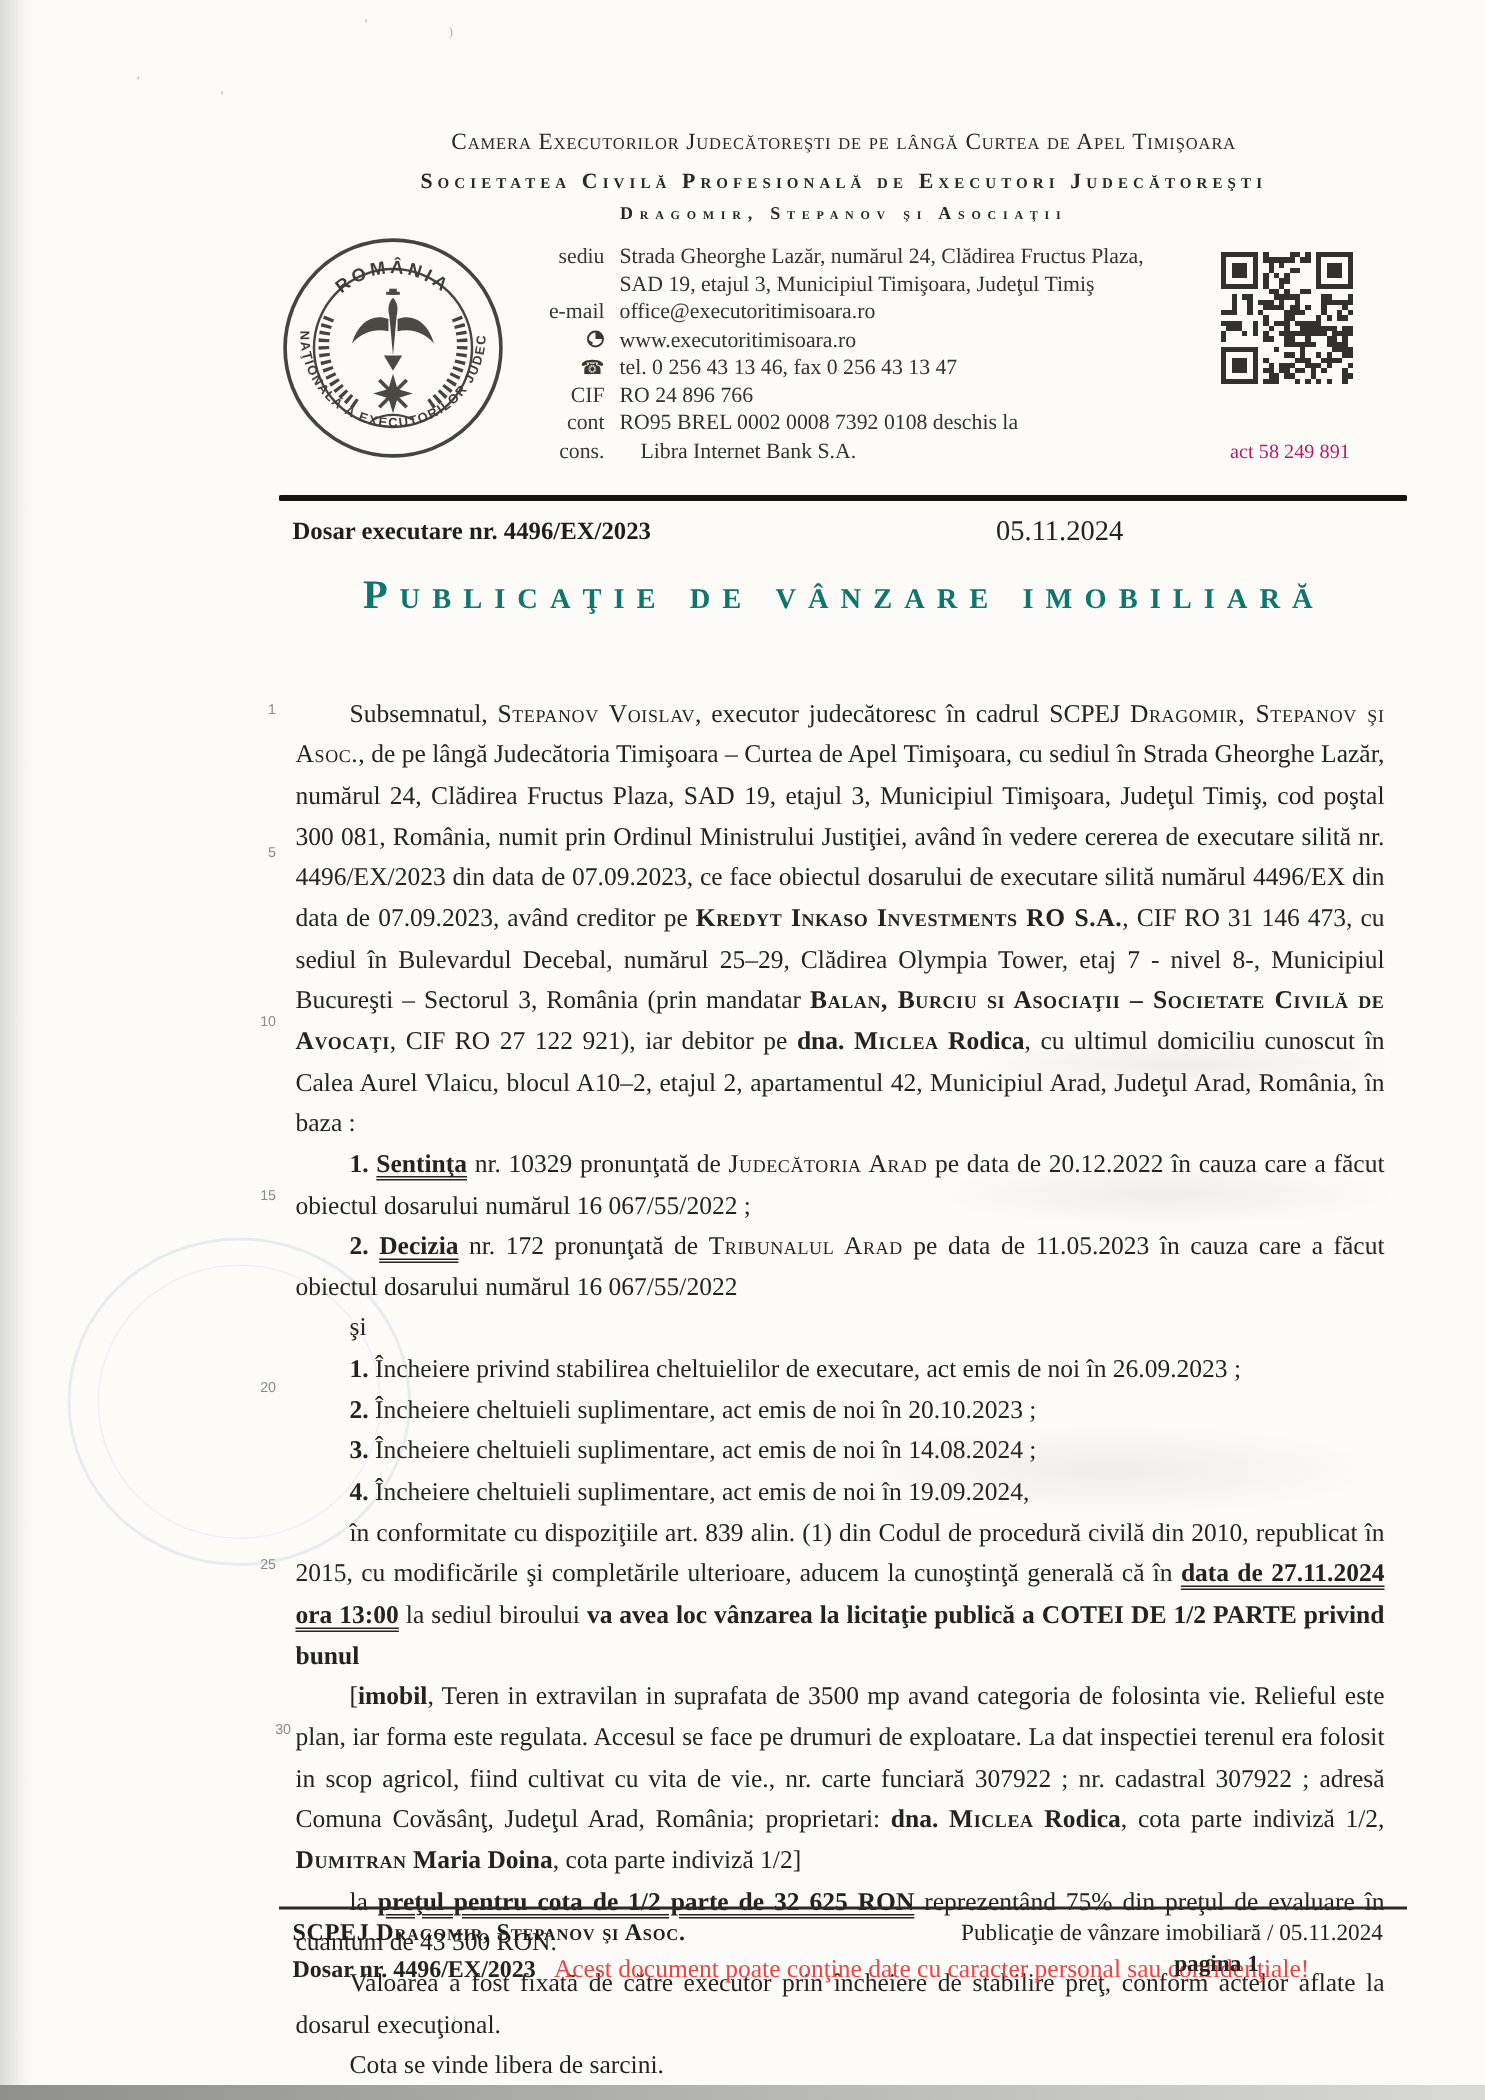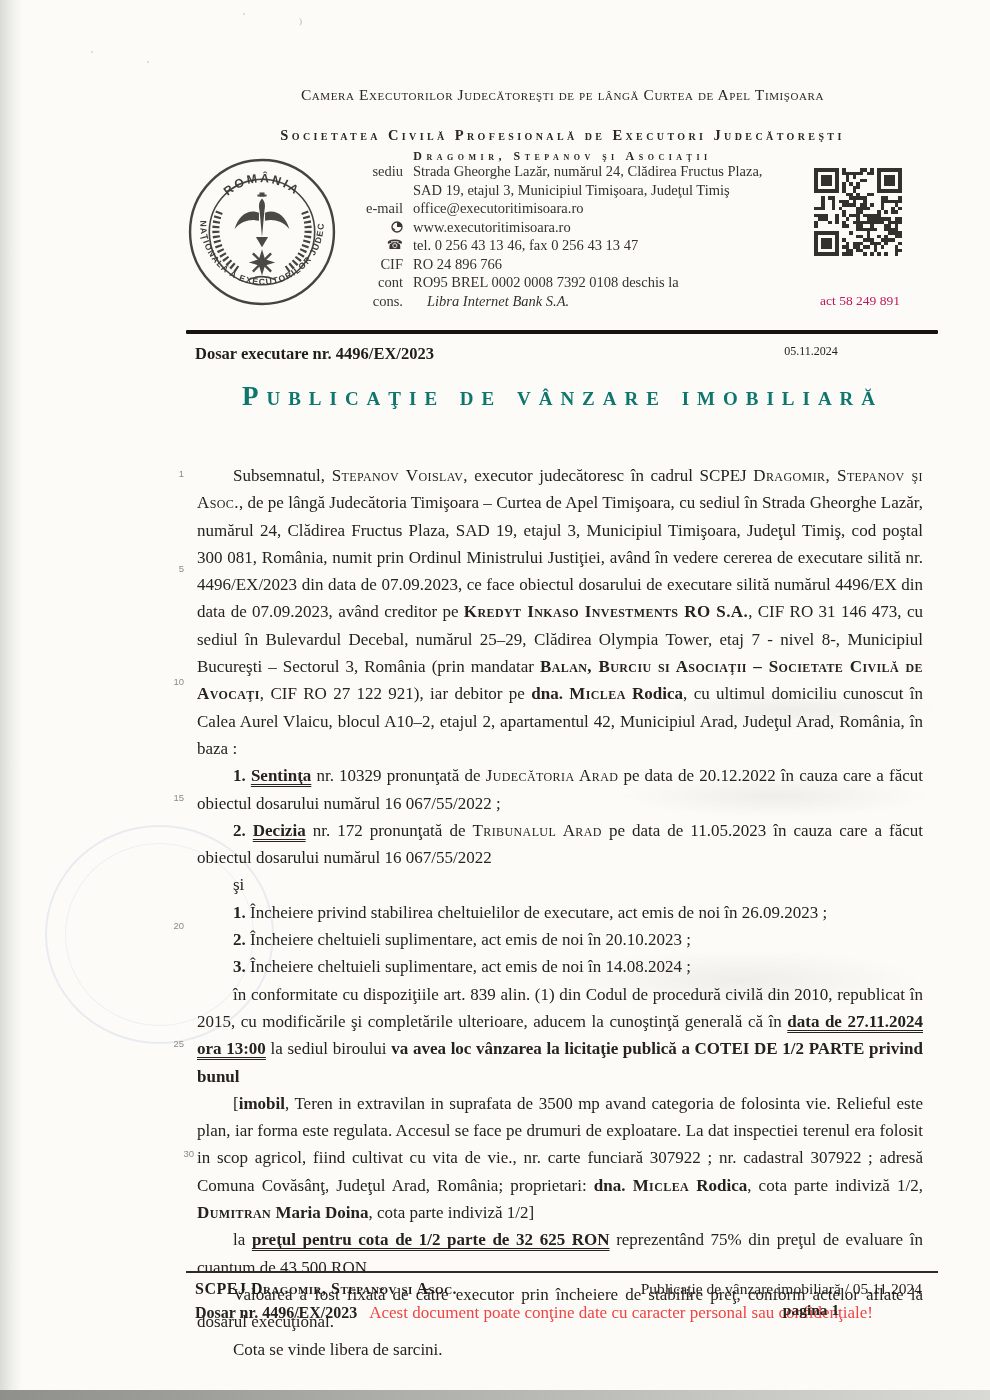--- a/index.html
+++ b/index.html
@@ -18,39 +18,39 @@
   .smudge{position:absolute;border-radius:50%;
     background:radial-gradient(closest-side,rgba(120,120,118,.10),rgba(120,120,118,0));}
   .stamp-ghost{position:absolute;left:45px;top:825px;width:225px;height:215px;
     border:2px solid rgba(130,160,205,.16);border-radius:50%;}
   .stamp-ghost:after{content:"";position:absolute;left:18px;top:16px;right:18px;bottom:16px;
     border:1px solid rgba(130,160,205,.12);border-radius:50%;}
 
   
   .hdr{position:absolute;left:185px;top:86px;width:755px;text-align:center;color:#2b2822;}
   .hdr-l1{font-size:15.5px;font-variant:small-caps;letter-spacing:.6px;}
-  .hdr-l2{margin-top:23px;font-size:14.5px;font-weight:bold;font-variant:small-caps;letter-spacing:3.4px;}
+  .hdr-l2{margin-top:9px;font-size:14.5px;font-weight:bold;font-variant:small-caps;letter-spacing:3.4px;}
   .hdr-l3{margin-top:5px;font-size:12px;font-weight:bold;font-variant:small-caps;letter-spacing:4.5px;}
 
   .seal{position:absolute;left:186px;top:156px;}
   .qr{position:absolute;left:814px;top:168px;}
   .qr-caption{position:absolute;left:800px;top:293px;width:120px;text-align:center;
     font-size:13.5px;color:#be185d;}
 
   .contact{position:absolute;left:357px;top:162px;width:440px;font-size:14.5px;line-height:18px;color:#35322c;}
   .c-row{display:flex;margin-bottom:.5px;}
   .c-label{width:46px;flex:0 0 46px;text-align:right;padding-right:10px;color:#3a3731;}
   .c-value{flex:1;}
-  .c-indent{padding-left:14px;font-style:italic;}
+  .c-indent{padding-left:14px;}
   .glyph-icon{font-size:13px;color:#3a3731;}
   .globe-svg{display:inline-block;vertical-align:-1px;}
 
   .rule-thick{position:absolute;left:186px;top:330px;width:752px;height:4px;background:#17140f;border-radius:1px;}
   .meta-dosar{position:absolute;left:195px;top:344px;font-size:16.5px;font-weight:bold;color:#211e19;}
-  .meta-date{position:absolute;left:700px;top:344px;width:222px;text-align:center;font-size:12px;}
+  .meta-date{position:absolute;left:664px;top:344px;width:222px;text-align:left;font-size:19px;}
 
   .doc-title{position:absolute;left:185px;top:381px;width:755px;text-align:center;
     font-size:27px;font-weight:bold;font-variant:small-caps;letter-spacing:8px;color:#0f766e;}
 
   
   .body-text{position:absolute;left:197px;top:462px;width:726px;
     font-size:17px;line-height:27.3px;text-align:justify;color:#26231e;}
   .body-text p{margin:0;}
   .p-indent{text-indent:36px;}
   .p-item{text-indent:36px;margin-top:5px;}
@@ -201,20 +201,21 @@
     </div>
 
   <div class="body-text" id="doc-body">
       <p class="p-indent"><span>Subsemnatul, </span><span class="s-sc">Stepanov Voislav</span><span>, executor judecătoresc în cadrul SCPEJ </span><span class="s-sc">Dragomir, Stepanov şi Asoc.</span><span>, de pe lângă Judecătoria Timişoara – Curtea de Apel Timişoara, cu sediul în Strada Gheorghe Lazăr, numărul 24, Clădirea Fructus Plaza, SAD 19, etajul 3, Municipiul Timişoara, Judeţul Timiş, cod poştal 300 081, România, numit prin Ordinul Ministrului Justiţiei, având în vedere cererea de executare silită nr. 4496/EX/2023 din data de 07.09.2023, ce face obiectul dosarului de executare silită numărul 4496/EX din data de 07.09.2023, având creditor pe </span><span class="s-bsc">Kredyt Inkaso Investments RO S.A.</span><span>, CIF RO 31 146 473, cu sediul în Bulevardul Decebal, numărul 25–29, Clădirea Olympia Tower, etaj 7 - nivel 8-, Municipiul Bucureşti – Sectorul 3, România (prin mandatar </span><span class="s-bsc">Balan, Burciu si Asociaţii – Societate Civilă de Avocaţi</span><span>, CIF RO 27 122 921), iar debitor pe </span><span class="s-b">dna. </span><span class="s-bsc">Miclea</span><span class="s-b"> Rodica</span><span>, cu ultimul domiciliu cunoscut în Calea Aurel Vlaicu, blocul A10–2, etajul 2, apartamentul 42, Municipiul Arad, Judeţul Arad, România, în baza :</span></p>
       <p class="p-item"><span class="s-b">1. </span><span class="s-bu2">Sentinţa</span><span> nr. 10329 pronunţată de </span><span class="s-sc">Judecătoria Arad</span><span> pe data de 20.12.2022 în cauza care a făcut obiectul dosarului numărul 16 067/55/2022 ;</span></p>
       <p class="p-item"><span class="s-b">2. </span><span class="s-bu2">Decizia</span><span> nr. 172 pronunţată de </span><span class="s-sc">Tribunalul Arad</span><span> pe data de 11.05.2023 în cauza care a făcut obiectul dosarului numărul 16 067/55/2022</span></p>
       <p class="p-si"><span>şi</span></p>
       <p class="p-list"><span class="s-b">1. </span><span>Încheiere privind stabilirea cheltuielilor de executare, act emis de noi în 26.09.2023 ;</span></p>
       <p class="p-list"><span class="s-b">2. </span><span>Încheiere cheltuieli suplimentare, act emis de noi în 20.10.2023 ;</span></p>
       <p class="p-list"><span class="s-b">3. </span><span>Încheiere cheltuieli suplimentare, act emis de noi în 14.08.2024 ;</span></p>
+      <p class="p-list"><span class="s-b">4. </span><span>Încheiere cheltuieli suplimentare, act emis de noi în 19.09.2024,</span></p>
       <p class="p-conf"><span>în conformitate cu dispoziţiile art. 839 alin. (1) din Codul de procedură civilă din 2010, republicat în 2015, cu modificările şi completările ulterioare, aducem la cunoştinţă generală că în </span><span class="s-bu2">data de 27.11.2024 ora 13:00</span><span> la sediul biroului </span><span class="s-b">va avea loc vânzarea la licitaţie publică a COTEI DE 1/2 PARTE privind bunul</span></p>
       <p class="p-imobil"><span>[</span><span class="s-b">imobil</span><span>, Teren in extravilan in suprafata de 3500 mp avand categoria de folosinta vie. Relieful este plan, iar forma este regulata.  Accesul se face pe drumuri de exploatare.  La dat inspectiei terenul era folosit in scop agricol, fiind cultivat cu vita de vie., nr. carte funciară 307922 ; nr. cadastral 307922 ; adresă </span><span class="s-i">Comuna Covăsânţ, Judeţul Arad, România</span><span>; proprietari: </span><span class="s-b">dna. </span><span class="s-bsc">Miclea</span><span class="s-b"> Rodica</span><span>, cota parte indiviză 1/2, </span><span class="s-bsc">Dumitran</span><span class="s-b"> Maria Doina</span><span>, cota parte indiviză 1/2]</span></p>
       <p class="p-block"><span>la </span><span class="s-bu2">preţul pentru cota de 1/2 parte de 32 625 RON</span><span> reprezentând 75% din preţul de evaluare în cuantum de 43 500 RON.</span></p>
       <p class="p-block"><span>Valoarea a fost fixată de către executor prin încheiere de stabilire preţ, conform actelor aflate la dosarul execuţional.</span></p>
       <p class="p-block"><span>Cota se vinde libera de sarcini.</span></p>
     </div>
 
   <div class="rule-thin"></div>
   <div class="ft-l1">SCPEJ Dragomir, Stepanov şi Asoc.</div>
   <div class="ft-r1">Publicaţie de vânzare imobiliară / 05.11.2024</div>

